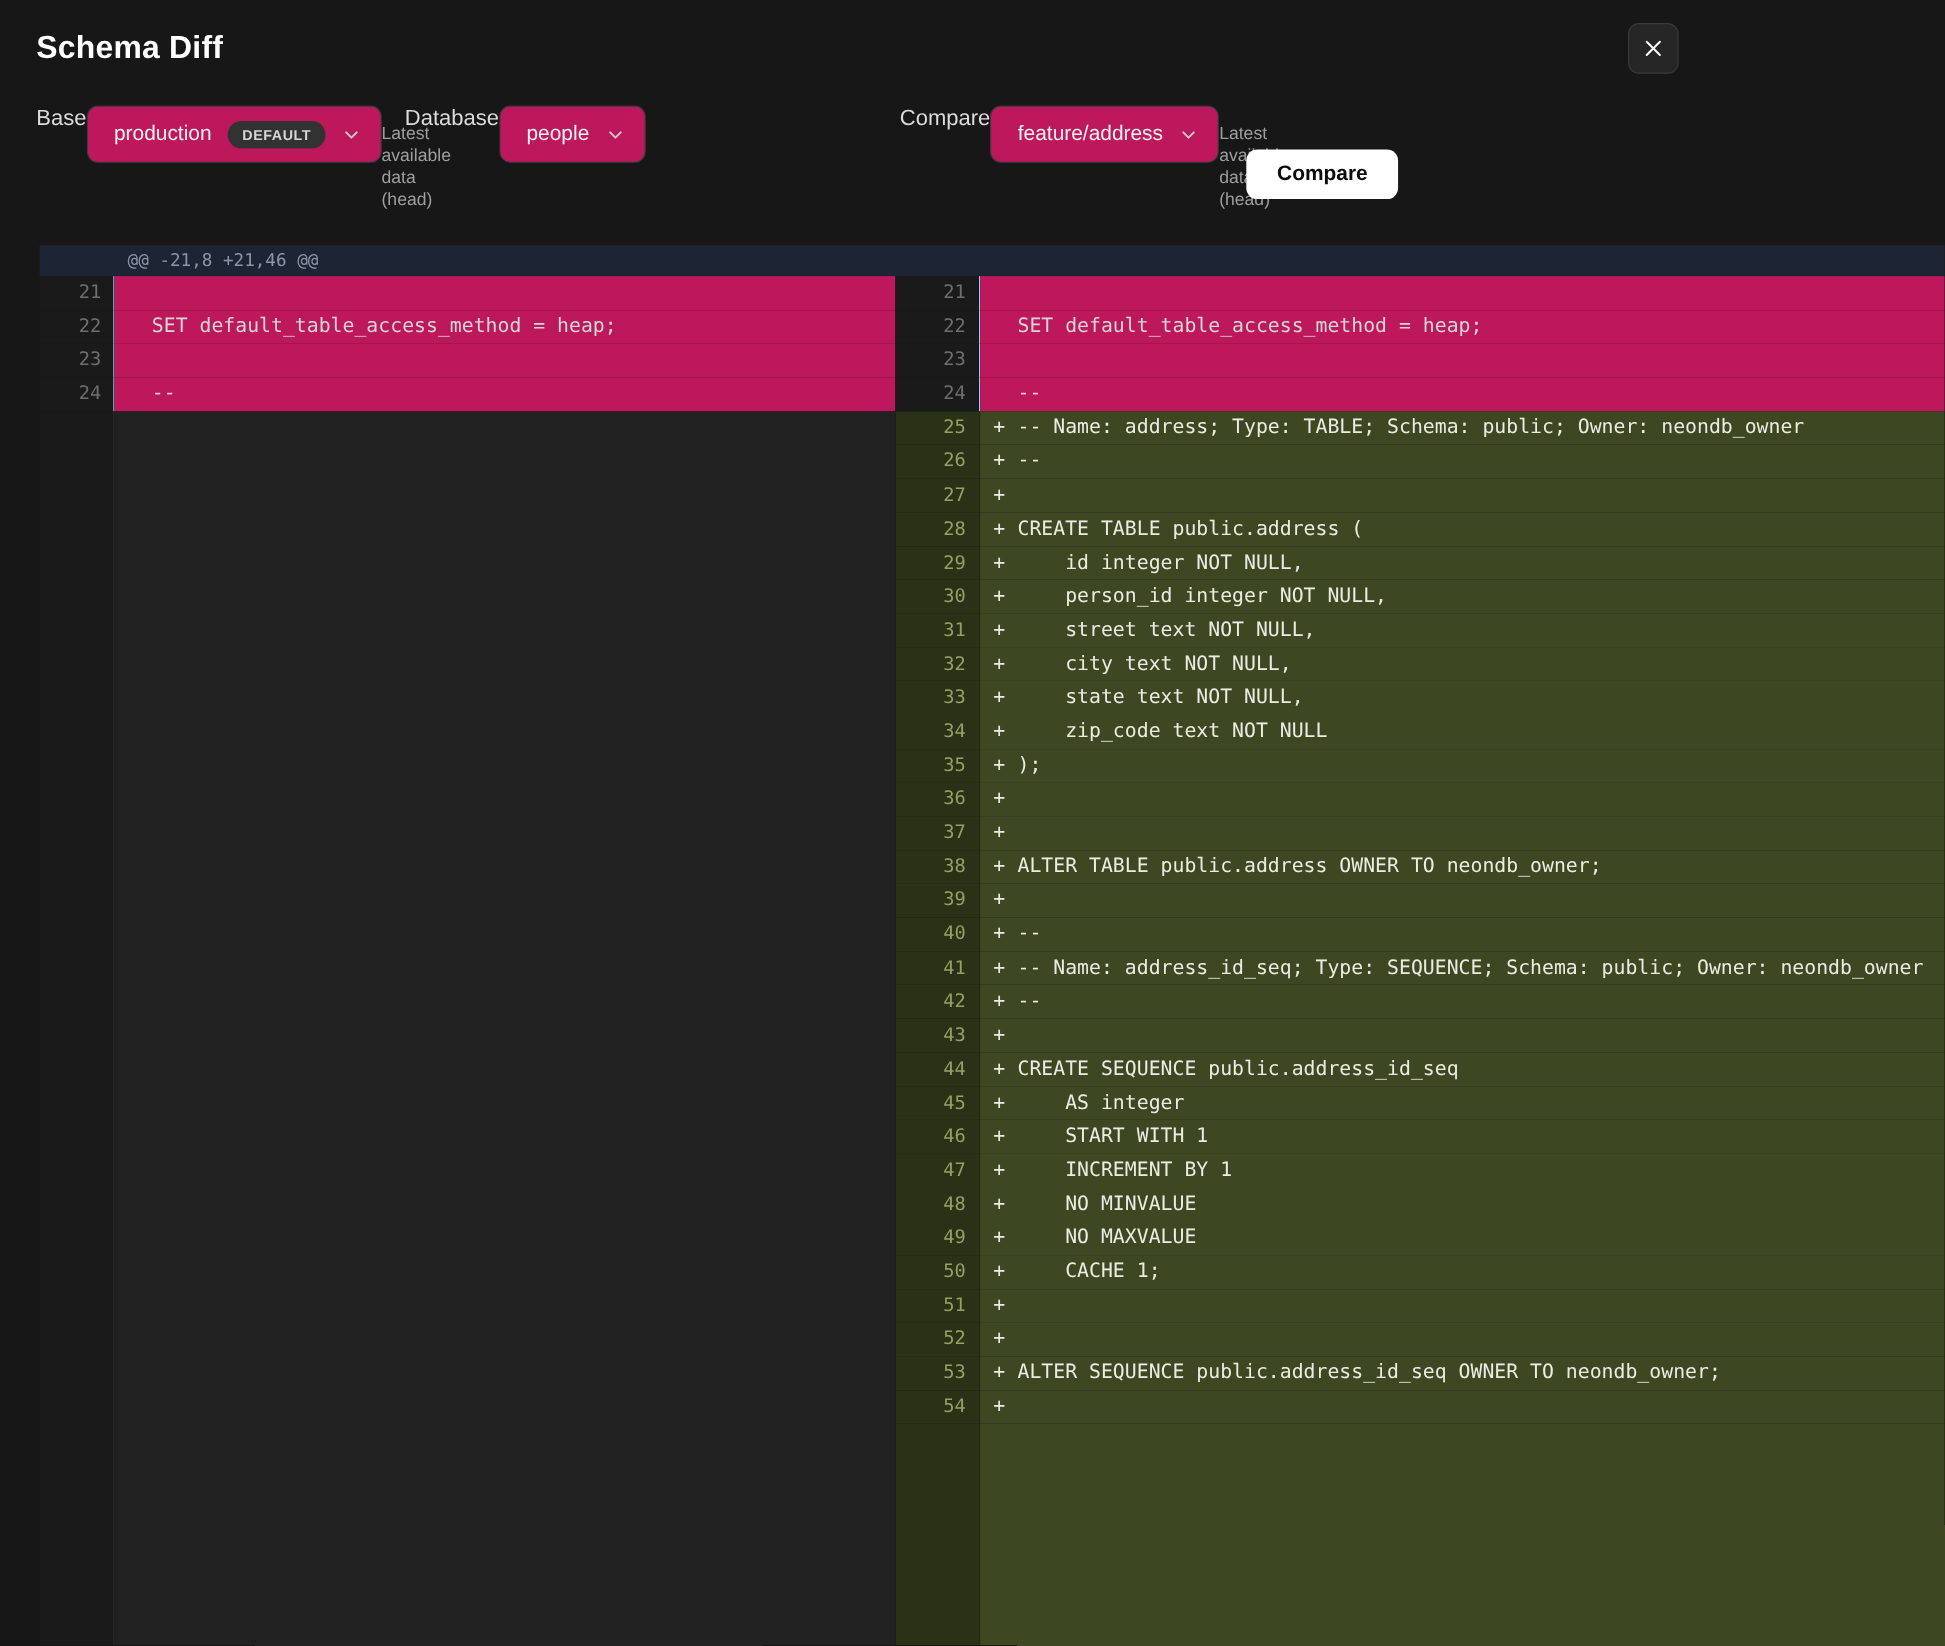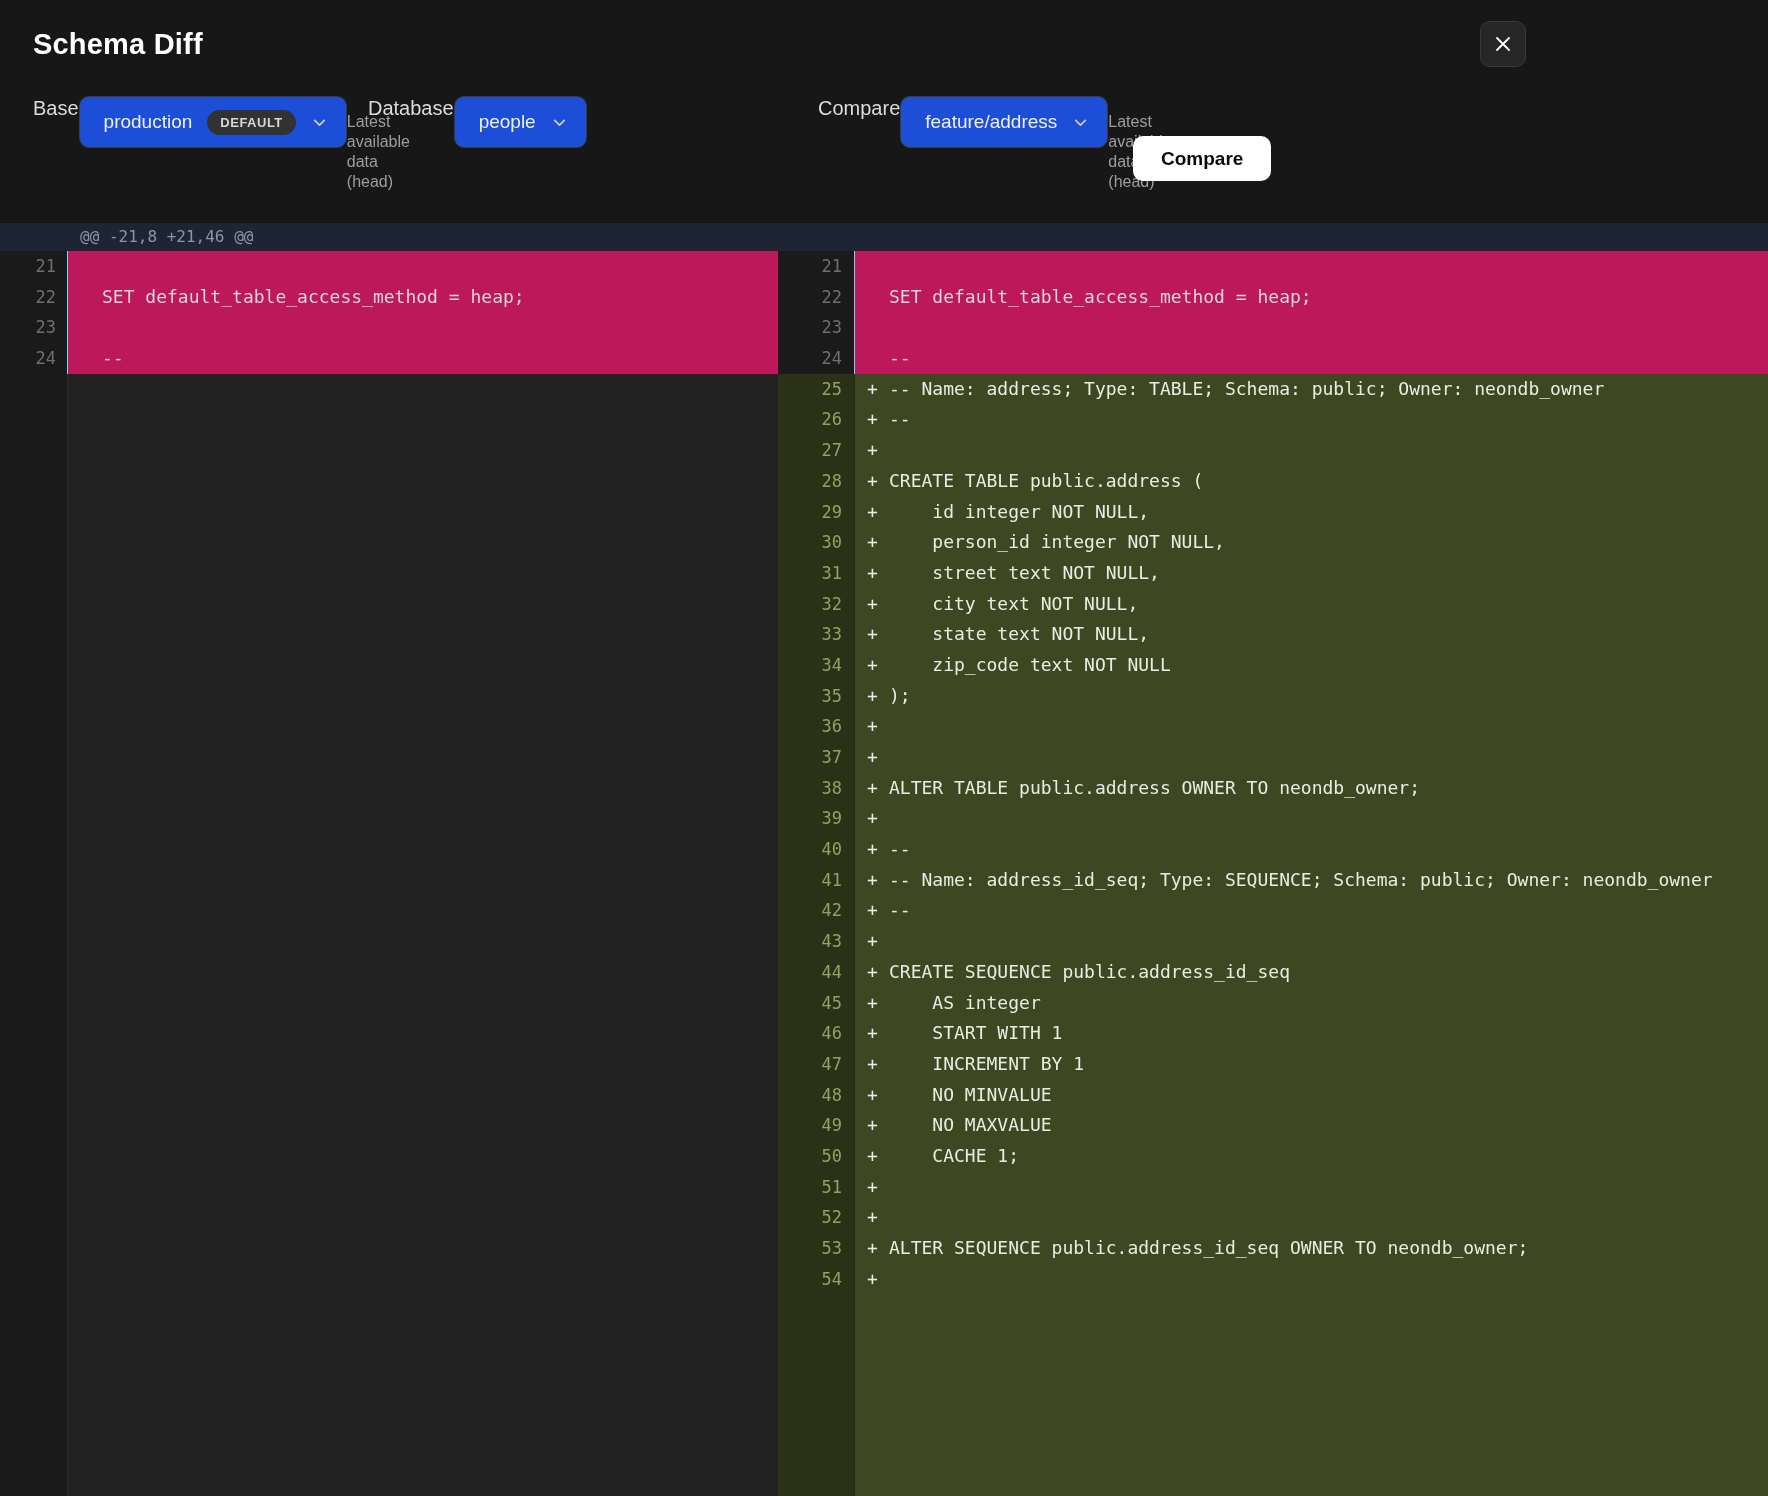--- a/index.html
+++ b/index.html
@@ -36,21 +36,21 @@
     display:flex;
     padding:8px 33px 31px 33px;
   }
   .field { display:flex; flex-direction:row; }
   .f-base { width:310px; margin-right:25px; }
   .f-db { width:280px; margin-right:170px; }
   .f-compare { width:278px; }
   .field-label { font-size:20px; line-height:24px; color:#dcdcdc; margin-bottom:14px; }
   .select {
     height:52px;
-    background:#1d4ed8;
+    background:#be185d;
     border:1px solid #3b3b3b;
     border-radius:10px;
     display:flex; align-items:center;
     padding:0 18px 0 24px;
     gap:15px;
     font-size:19px;
     color:#f0f0f0;
     cursor:pointer;
   }
   .select .chev { margin-left:auto; display:flex; align-items:center; }
@@ -74,20 +74,21 @@
     border:none; border-radius:10px;
     cursor:pointer;
   }
 
   
   .diff {
     flex-grow:1;
     display:flex; flex-direction:column;
     font-family:"DejaVu Sans Mono", monospace;
     min-height:0;
+    margin-left:36px;
   }
   .page { display:flex; flex-direction:column; height:100%; }
   .hunk {
     height:28px; line-height:28px;
     background:var(--hunk-header-bg, #1d2534);
     color:#8a96a8;
     font-size:16px;
     padding-left:80px;
     white-space:pre;
     flex:0 0 auto;

